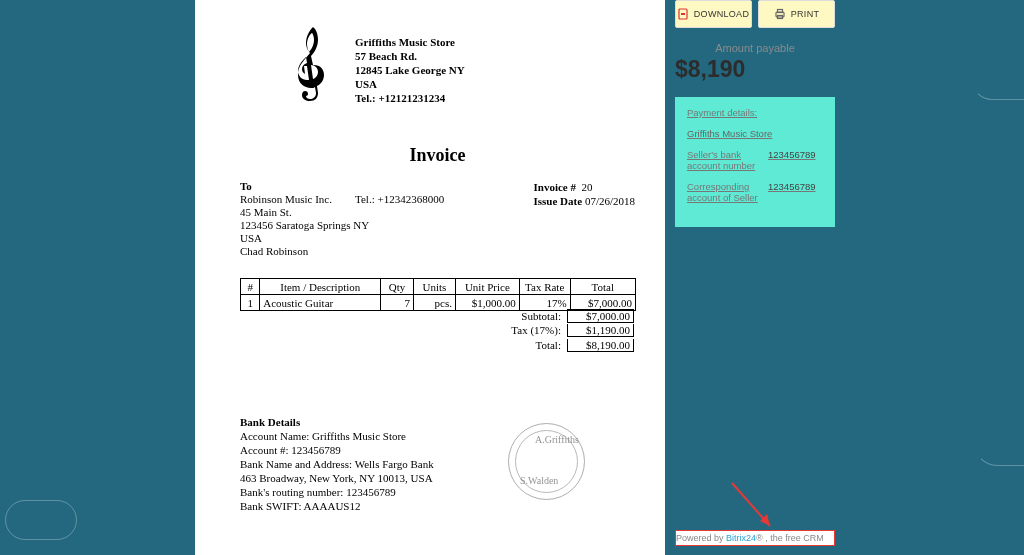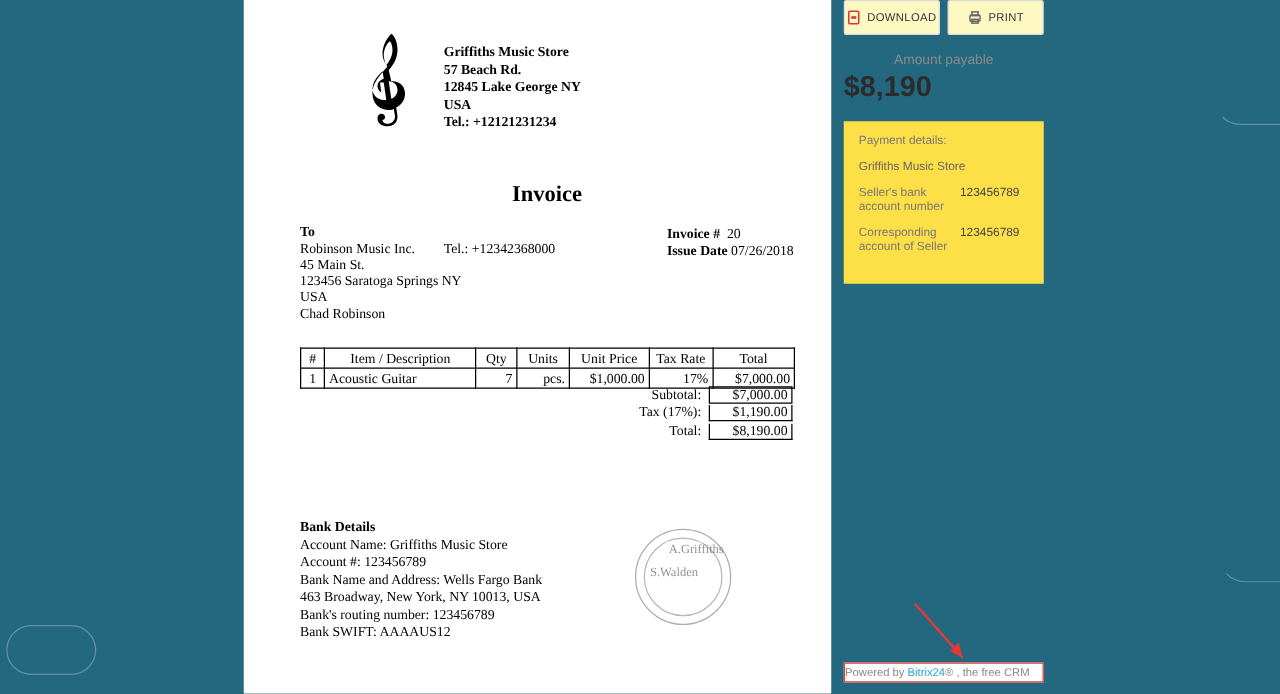--- a/index.html
+++ b/index.html
@@ -39,29 +39,29 @@
   
   .sigs{position:absolute;left:225px;top:400px;width:170px;}
   .sig{margin-bottom:24px;}
   .sig .name{margin-bottom:2px;}
   .sig .line{border-bottom:1px solid #000;height:0;width:170px;margin-top:-2px;}
   .sig .role{margin-top:2px;}
   .stamp{position:absolute;left:268px;top:403px;width:75px;height:75px;border:1.5px solid #777;border-radius:50%;opacity:.6;}
   .stamp::before{content:'';position:absolute;inset:6px;border:1px solid #888;border-radius:50%;}
   .scrib{font-family:cursive;font-size:10px;color:#666;opacity:.7;}
   .scrib1{position:absolute;left:295px;top:414px;}
-  .scrib2{position:absolute;left:280px;top:433px;}
+  .scrib2{position:absolute;left:280px;top:455px;}
   
   .panel{position:absolute;left:675px;top:0;width:160px;}
   .btns{display:flex;gap:6px;margin-bottom:14px;}
   .btn{flex:1;background:#fef9c3;border:1px solid #dcdcdc;border-radius:2px;height:26px;display:flex;align-items:center;justify-content:center;gap:5px;font-size:9px;color:#333;letter-spacing:.3px;cursor:pointer;}
   .btn svg{display:block}
   .amt-lbl{text-align:center;color:#8a8a8a;font-size:11px;margin-bottom:2px;}
   .amt-val{color:#2c2c2c;font-size:23px;font-weight:bold;margin-bottom:14px;}
-  .pay{background:#fde047;padding:10px 12px 14px;font-size:9.5px;color:#777;}
+  .pay{background:#5eead4;padding:10px 12px 14px;font-size:9.5px;color:#777;text-decoration:underline;}
   .pay-title{margin-bottom:10px;}
   .pay-store{color:#666;margin-bottom:10px;}
   .pay-row{display:flex;justify-content:space-between;gap:8px;margin-bottom:10px;}
   .pay-row .k{flex:1;line-height:11px;}
   .pay-row .v{color:#444;font-size:9.5px;text-align:left;width:55px;line-height:11px;}
   
   .powered{position:absolute;left:675px;top:530px;width:160px;border:1.5px solid #e53935;padding:2px 0;font-size:9px;color:#888;background:#fff;box-sizing:border-box;}
   .powered .brand{color:#2aa3d6}
   
   .arrow{position:absolute;left:724px;top:478px;width:60px;height:60px;pointer-events:none;}

